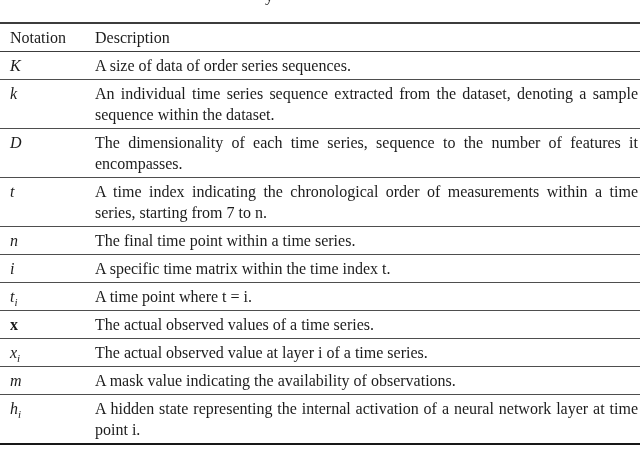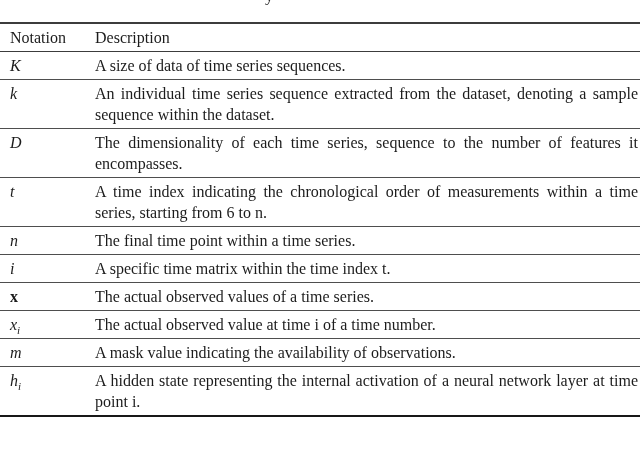--- a/index.html
+++ b/index.html
@@ -100,71 +100,77 @@
       <tr>
         <th class="col-notation">Notation</th>
         <th class="col-desc">Description</th>
       </tr>
     </thead>
     <tbody>
     <tr>
       <td class="col-notation">
         <span class="notation-sym"><span class="nb">K</span></span>
       </td>
-      <td class="col-desc desc">A size of data of time series sequences.</td>
+      <td class="col-desc desc">A size of data of order series sequences.</td>
     </tr>
 
     <tr>
       <td class="col-notation">
         <span class="notation-sym"><span class="nb">k</span></span>
       </td>
       <td class="col-desc desc">An individual time series sequence extracted from the dataset, denoting a sample sequence within the dataset.</td>
     </tr>
 
     <tr>
       <td class="col-notation">
         <span class="notation-sym"><span class="nb">D</span></span>
       </td>
       <td class="col-desc desc">The dimensionality of each time series, sequence to the number of features it encompasses.</td>
     </tr>
 
     <tr>
       <td class="col-notation">
         <span class="notation-sym"><span class="nb">t</span></span>
       </td>
-      <td class="col-desc desc">A time index indicating the chronological order of measurements within a time series, starting from 6 to n.</td>
+      <td class="col-desc desc">A time index indicating the chronological order of measurements within a time series, starting from 7 to n.</td>
     </tr>
 
     <tr>
       <td class="col-notation">
         <span class="notation-sym"><span class="nb">n</span></span>
       </td>
       <td class="col-desc desc">The final time point within a time series.</td>
     </tr>
 
     <tr>
       <td class="col-notation">
         <span class="notation-sym"><span class="nb">i</span></span>
       </td>
       <td class="col-desc desc">A specific time matrix within the time index t.</td>
     </tr>
 
+    <tr>
+      <td class="col-notation">
+        <span class="notation-sym"><span class="nb">t</span><sub class="ns">i</sub></span>
+      </td>
+      <td class="col-desc desc">A time point where t = i.</td>
+    </tr>
 
     <tr>
       <td class="col-notation">
         <span class="notation-sym bold-upright"><span class="nb">x</span></span>
       </td>
       <td class="col-desc desc">The actual observed values of a time series.</td>
     </tr>
 
     <tr>
       <td class="col-notation">
         <span class="notation-sym"><span class="nb">x</span><sub class="ns">i</sub></span>
       </td>
-      <td class="col-desc desc">The actual observed value at time i of a time number.</td>
+      <td class="col-desc desc">The actual observed value at layer i of a time series.</td>
     </tr>
 
     <tr>
       <td class="col-notation">
         <span class="notation-sym"><span class="nb">m</span></span>
       </td>
       <td class="col-desc desc">A mask value indicating the availability of observations.</td>
     </tr>
 
 

